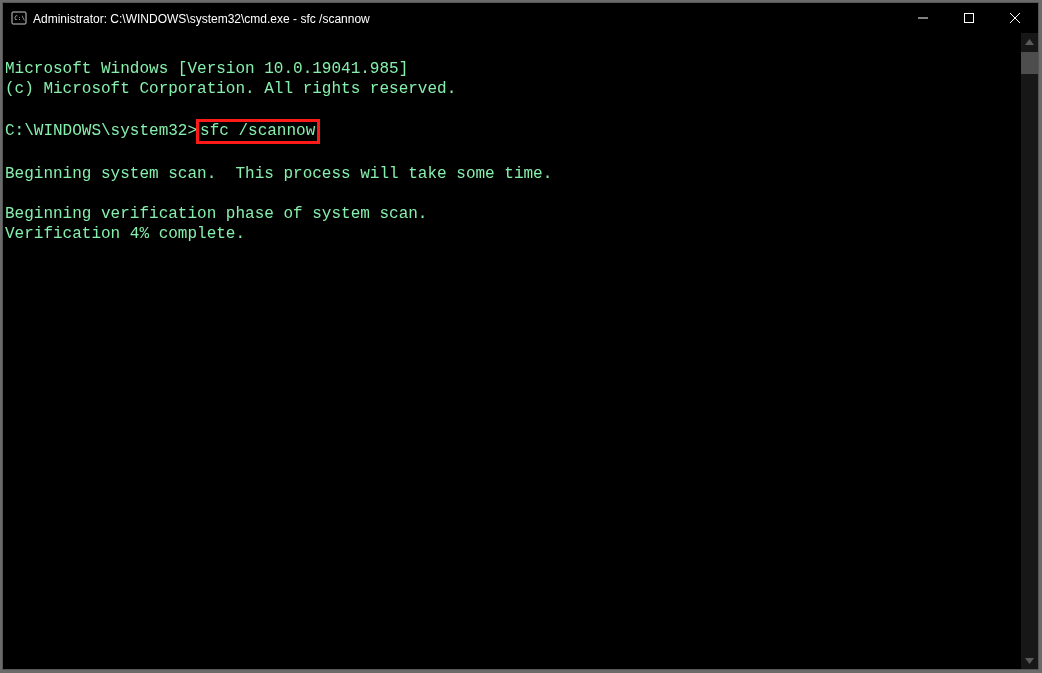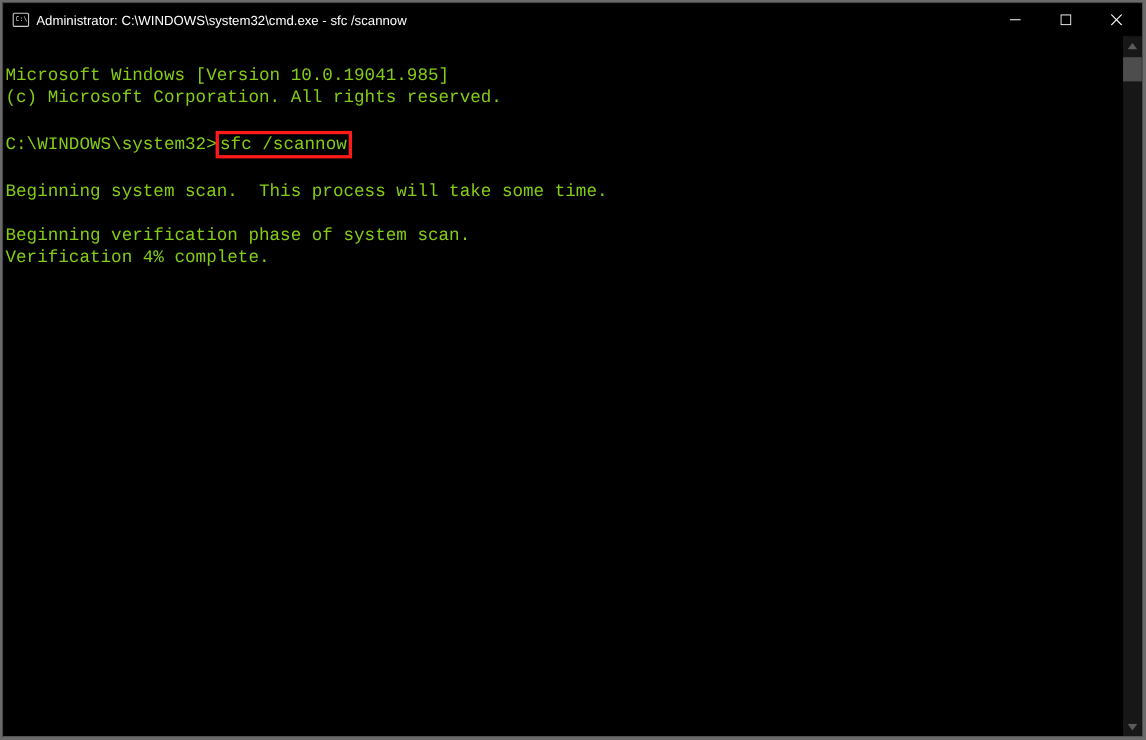--- a/index.html
+++ b/index.html
@@ -60,21 +60,21 @@
     display: flex;
     position: relative;
     background: #000;
   }
   .console {
     flex: 1 1 auto;
     padding: 6px 0 0 2px;
     font-family: Consolas, "Courier New", monospace;
     font-size: 16px;
     line-height: 20px;
-    color: #84cc16;
+    color: #86efac;
     white-space: pre;
   }
   .console .line { display: block; }
   .console .highlight {
     display: inline-block;
     border: 3px solid #ff1a1a;
     padding: 0 2px 1px 1px;
     margin-left: -1px;
     line-height: 18px;
     text-align: center;

